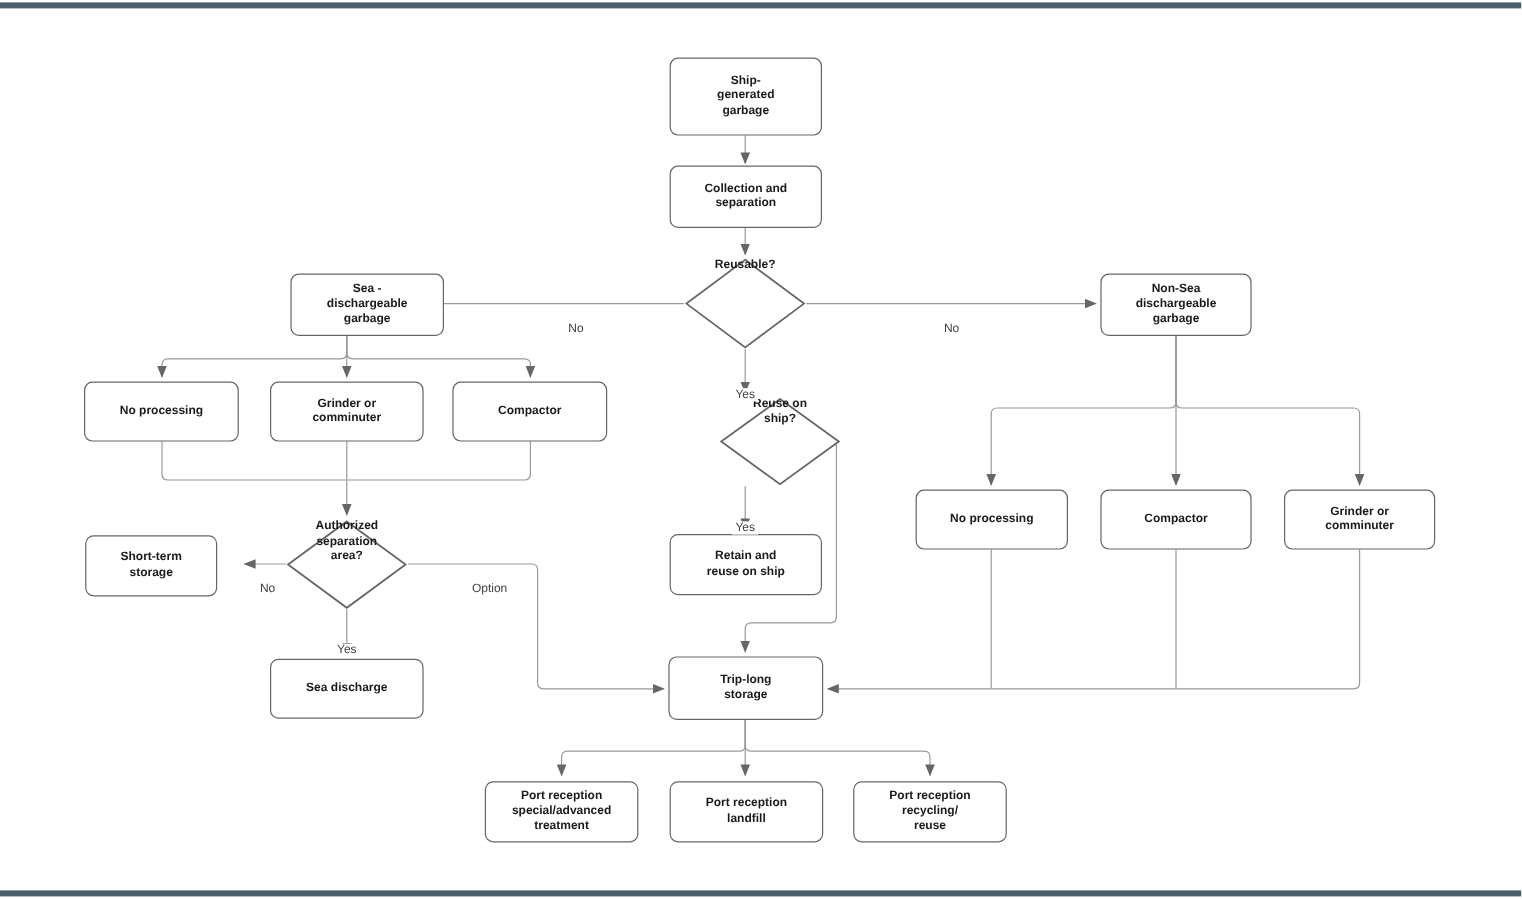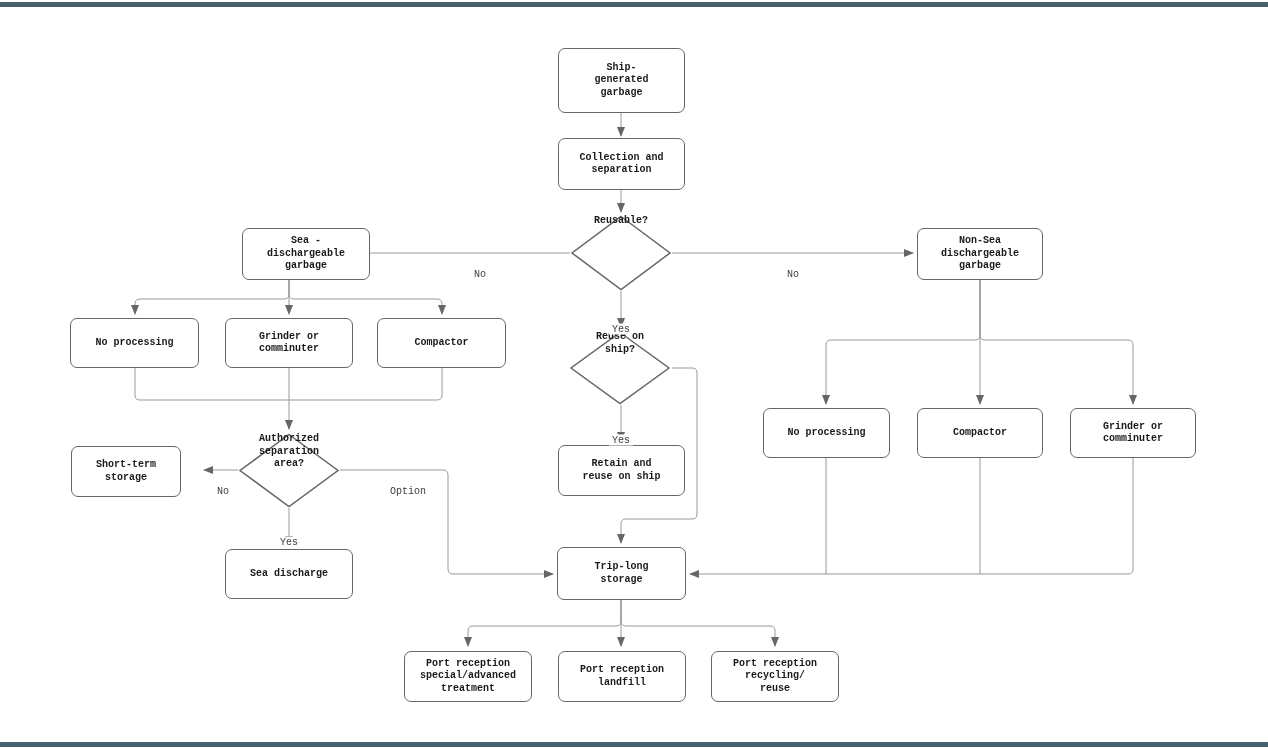--- a/index.html
+++ b/index.html
@@ -4,21 +4,21 @@
 <style>
   :root{
     --bar:#46616b; --line:#999999; --arrow:#666666;
     --node-border:#666666; --node-fill:#ffffff; --node-text:#1a1a1a;
     --edge-label:#404040; --bg:#ffffff;
   }
   *{box-sizing:border-box;}
   html,body{margin:0;padding:0;background:var(--bg);}
   .canvas{
     position:relative;width:1268px;height:750px;background:var(--bg);
-    overflow:hidden;font-family:Liberation Mono, monospace;
+    overflow:hidden;font-family:Liberation Sans, sans-serif;
   }
   .bar{position:absolute;left:0;width:100%;height:5px;background:var(--bar);}
   .bar.top{top:2px;}
   .bar.bottom{top:742px;}
   svg.connectors{position:absolute;left:0;top:0;pointer-events:none;}
   svg.connectors path.edge{fill:none;stroke:var(--line);stroke-width:1;}
   svg.connectors marker path{fill:var(--arrow);stroke:none;}
   .node{
     position:absolute;background:var(--node-fill);
     border:1.5px solid var(--node-border);border-radius:7px;
@@ -157,21 +157,21 @@
 recycling/
 reuse</span>
   </div>
 
   <div class="diamond" style="left:570px;top:215px;width:102px;height:76px">
     <svg class="dshape" viewBox="0 0 102 76" preserveAspectRatio="none">
       <polygon points="51,1.5 100,38 51,74.5 2,38"></polygon>
     </svg>
     <span class="node-label">Reusable?</span>
   </div>
-  <div class="diamond" style="left:569px;top:331px;width:102px;height:74px">
+  <div class="diamond" style="left:599px;top:331px;width:102px;height:74px">
     <svg class="dshape" viewBox="0 0 102 74" preserveAspectRatio="none">
       <polygon points="51,1.5 100,37 51,72.5 2,37"></polygon>
     </svg>
     <span class="node-label">Reuse on
 ship?</span>
   </div>
   <div class="diamond" style="left:238px;top:433px;width:102px;height:75px">
     <svg class="dshape" viewBox="0 0 102 75" preserveAspectRatio="none">
       <polygon points="51,1.5 100,37.5 51,73.5 2,37.5"></polygon>
     </svg>

